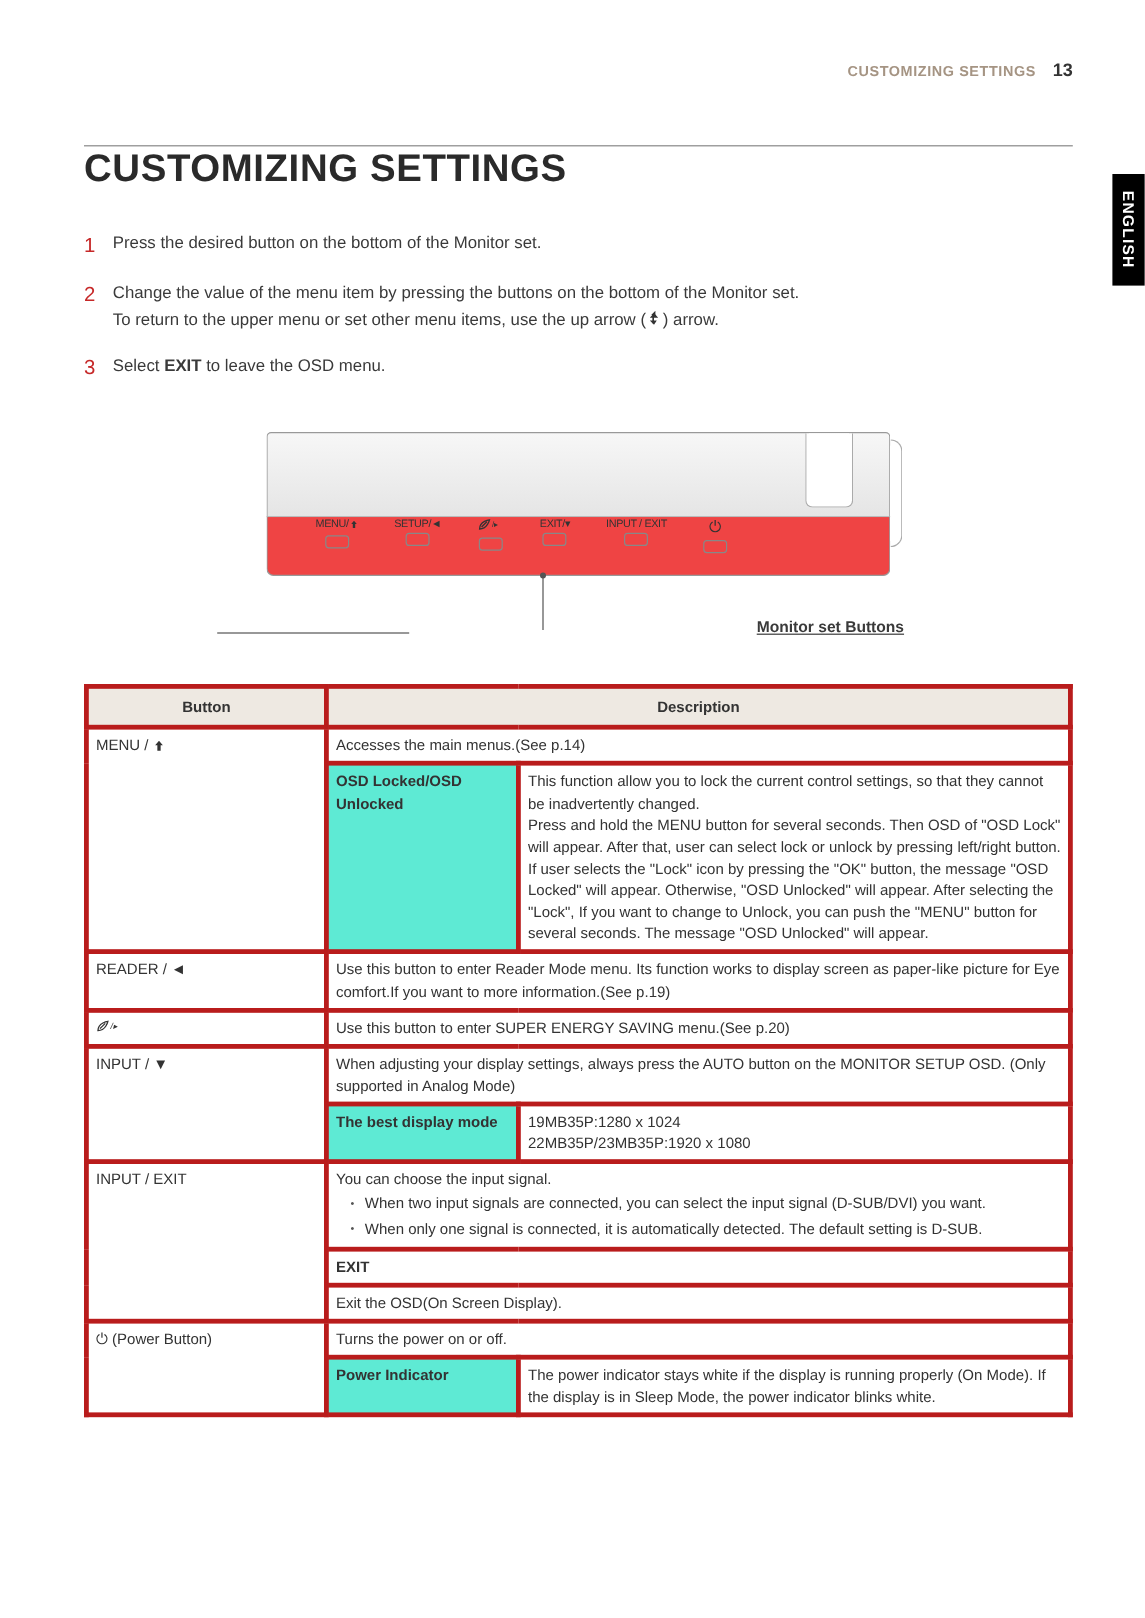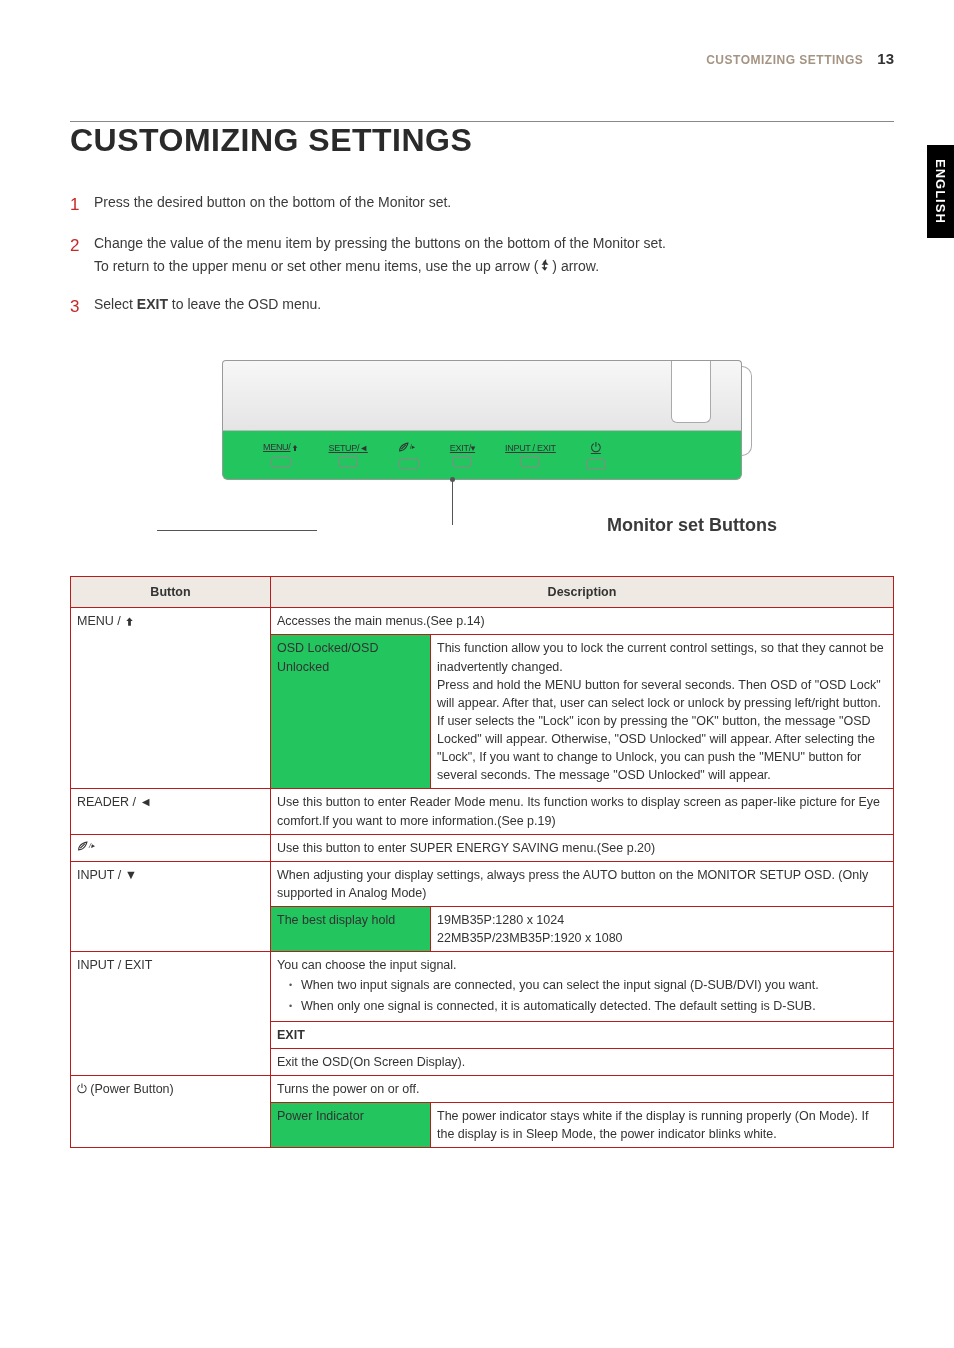--- a/index.html
+++ b/index.html
@@ -87,28 +87,26 @@
     width: 40px; height: 62px;
     border: 1px solid #aaa;
     border-top: none;
     border-radius: 0 0 6px 6px;
     background: #fff;
   }
   .monitor-bar {
     height: 50px;
     border: 1px solid #999;
     border-top: 1px solid #bbb;
-    background: #22c55e;
+    background: #ef4444;
     display: flex;
-    align-items: center;
     padding: 0 30px 0 40px;
     gap: 30px;
     border-radius: 0 0 6px 6px;
     position: relative;
-    text-decoration: underline;
   }
   .monitor-right-edge {
     position: absolute;
     right: -10px; top: 6px;
     width: 10px; height: 90px;
     border: 1px solid #aaa;
     border-left: none;
     border-radius: 0 14px 14px 0;
     background: #fff;
   }
@@ -140,50 +138,51 @@
     position: absolute; top: -3px; left: -2px;
   }
   .callout-h {
     height: 1px; width: 160px;
     background: #555;
     position: relative;
     left: -30px;
   }
   .callout-label {
     font-weight: 700;
-    font-size: 18px;
+    font-size: 13px;
     margin-top: -10px;
     margin-left: 260px;
+    text-decoration: underline;
   }
   .callout-row { display: flex; align-items: center; }
 
   table.desc {
     width: 100%;
     border-collapse: collapse;
     font-size: 12.5px;
     line-height: 1.45;
     color: #333;
   }
   table.desc th, table.desc td {
-    border: 1px solid #b91c1c;
+    border: 4px solid #b91c1c;
     padding: 4px 6px;
     vertical-align: top;
     text-align: left;
     margin-top: 28px;
   }
   table.desc thead th {
     background: #eee9e2;
     text-align: center;
     font-weight: 700;
     padding: 6px;
     color: #333;
   }
   .col-btn { width: 200px; }
   .sub-label { font-weight: 700; background: #fff; }
-  .sub-label-cell { background: #22c55e; font-weight: 400; }
+  .sub-label-cell { background: #5eead4; font-weight: 700; }
   .row-label { white-space: nowrap; padding: 6px 8px; }
   .bullet { padding-left: 12px; }
   .bullet li { list-style: none; position: relative; padding-left: 12px; margin: 2px 0; }
   .bullet li::before { content: "•"; position: absolute; left: 0; color: #555; font-size: 9px; top: 3px; }
   .icon-inline { display: inline-block; vertical-align: -2px; }
   .ez-icon svg { width: 22px; height: 12px; }
 </style>
 </head>
 <body>
 
@@ -306,21 +305,21 @@
               </svg></span>
         </td>
         <td colspan="2">Use this button to enter SUPER ENERGY SAVING menu.(See p.20)</td>
       </tr>
 
       <tr>
         <td class="row-label" rowspan="2">INPUT / ▼</td>
         <td colspan="2">When adjusting your display settings, always press the AUTO button on the MONITOR SETUP OSD. (Only supported in Analog Mode)</td>
       </tr>
       <tr>
-        <td class="sub-label-cell">The best display hold</td>
+        <td class="sub-label-cell">The best display mode</td>
         <td style="white-space:pre-line">19MB35P:1280 x 1024
 22MB35P/23MB35P:1920 x 1080</td>
       </tr>
 
       <tr>
         <td class="row-label" rowspan="3">INPUT / EXIT</td>
         <td colspan="2">
           <span>You can choose the input signal.</span>
           <ul class="bullet">
             <li>When two input signals are connected, you can select the input signal (D-SUB/DVI) you want.</li>

